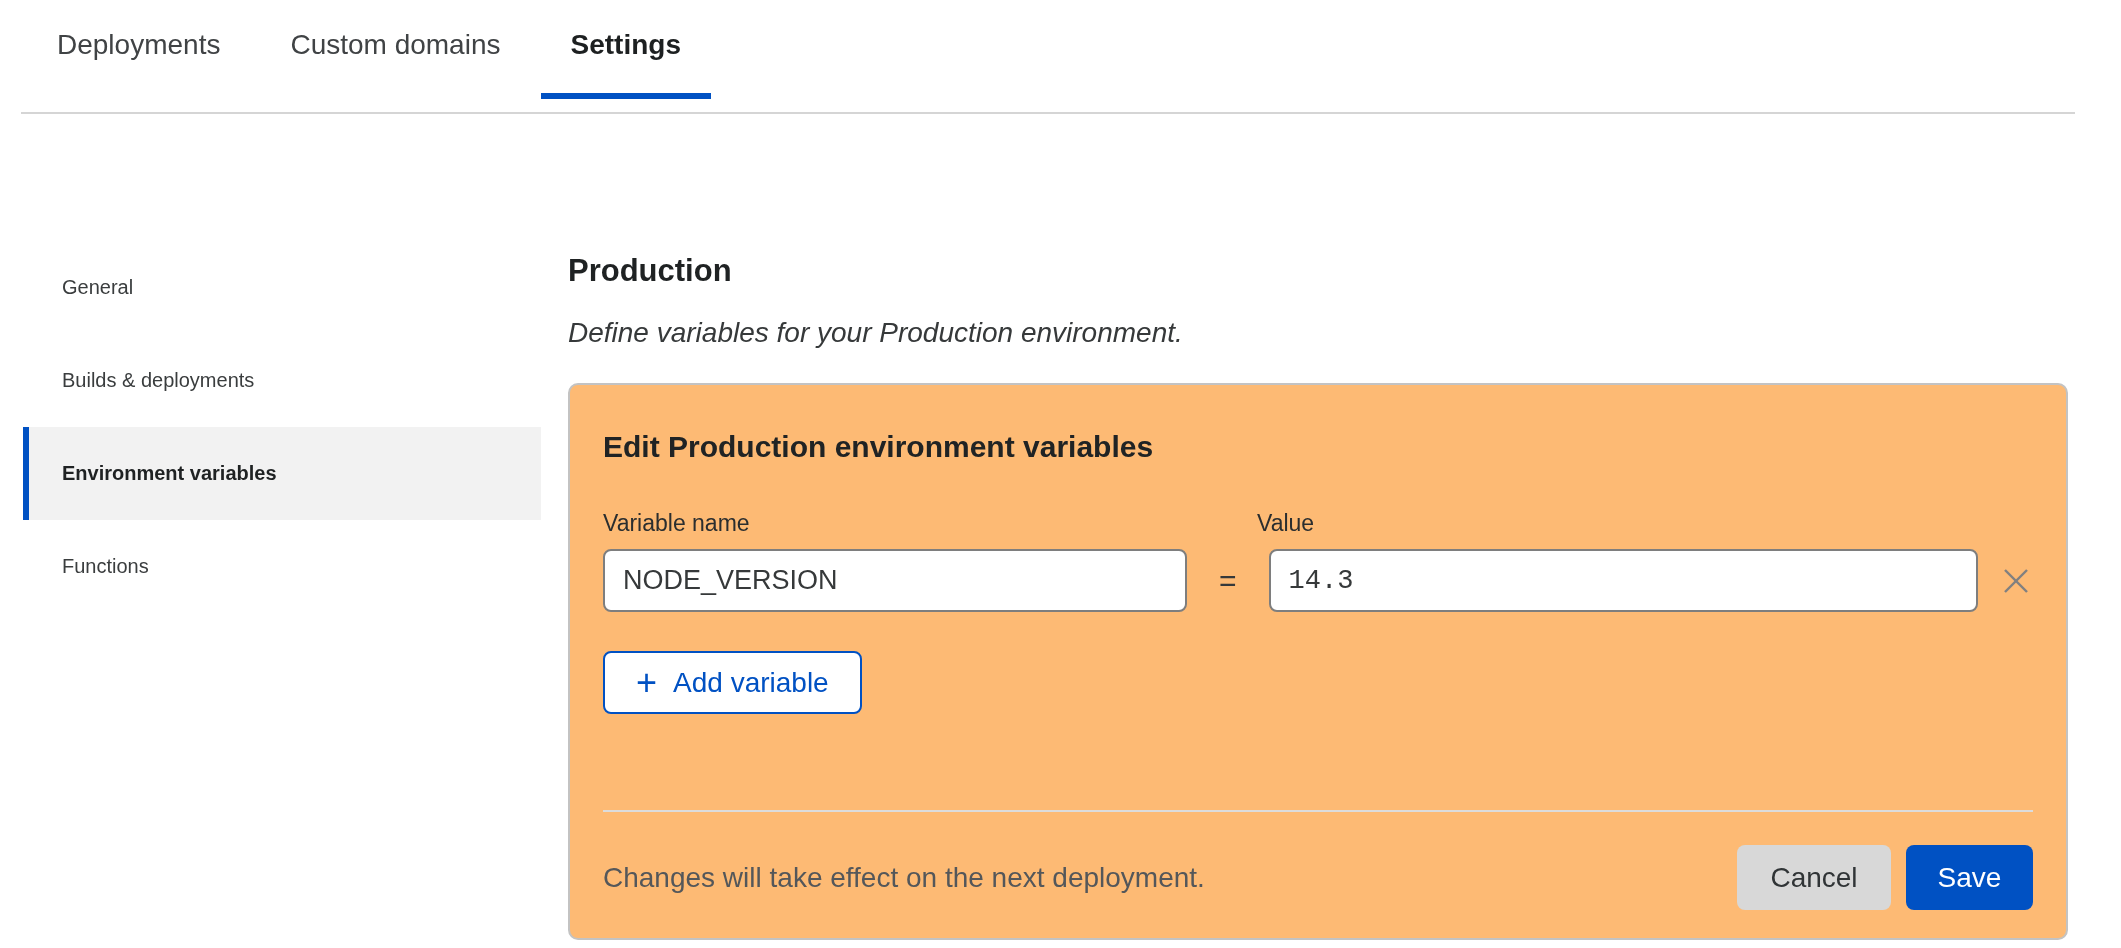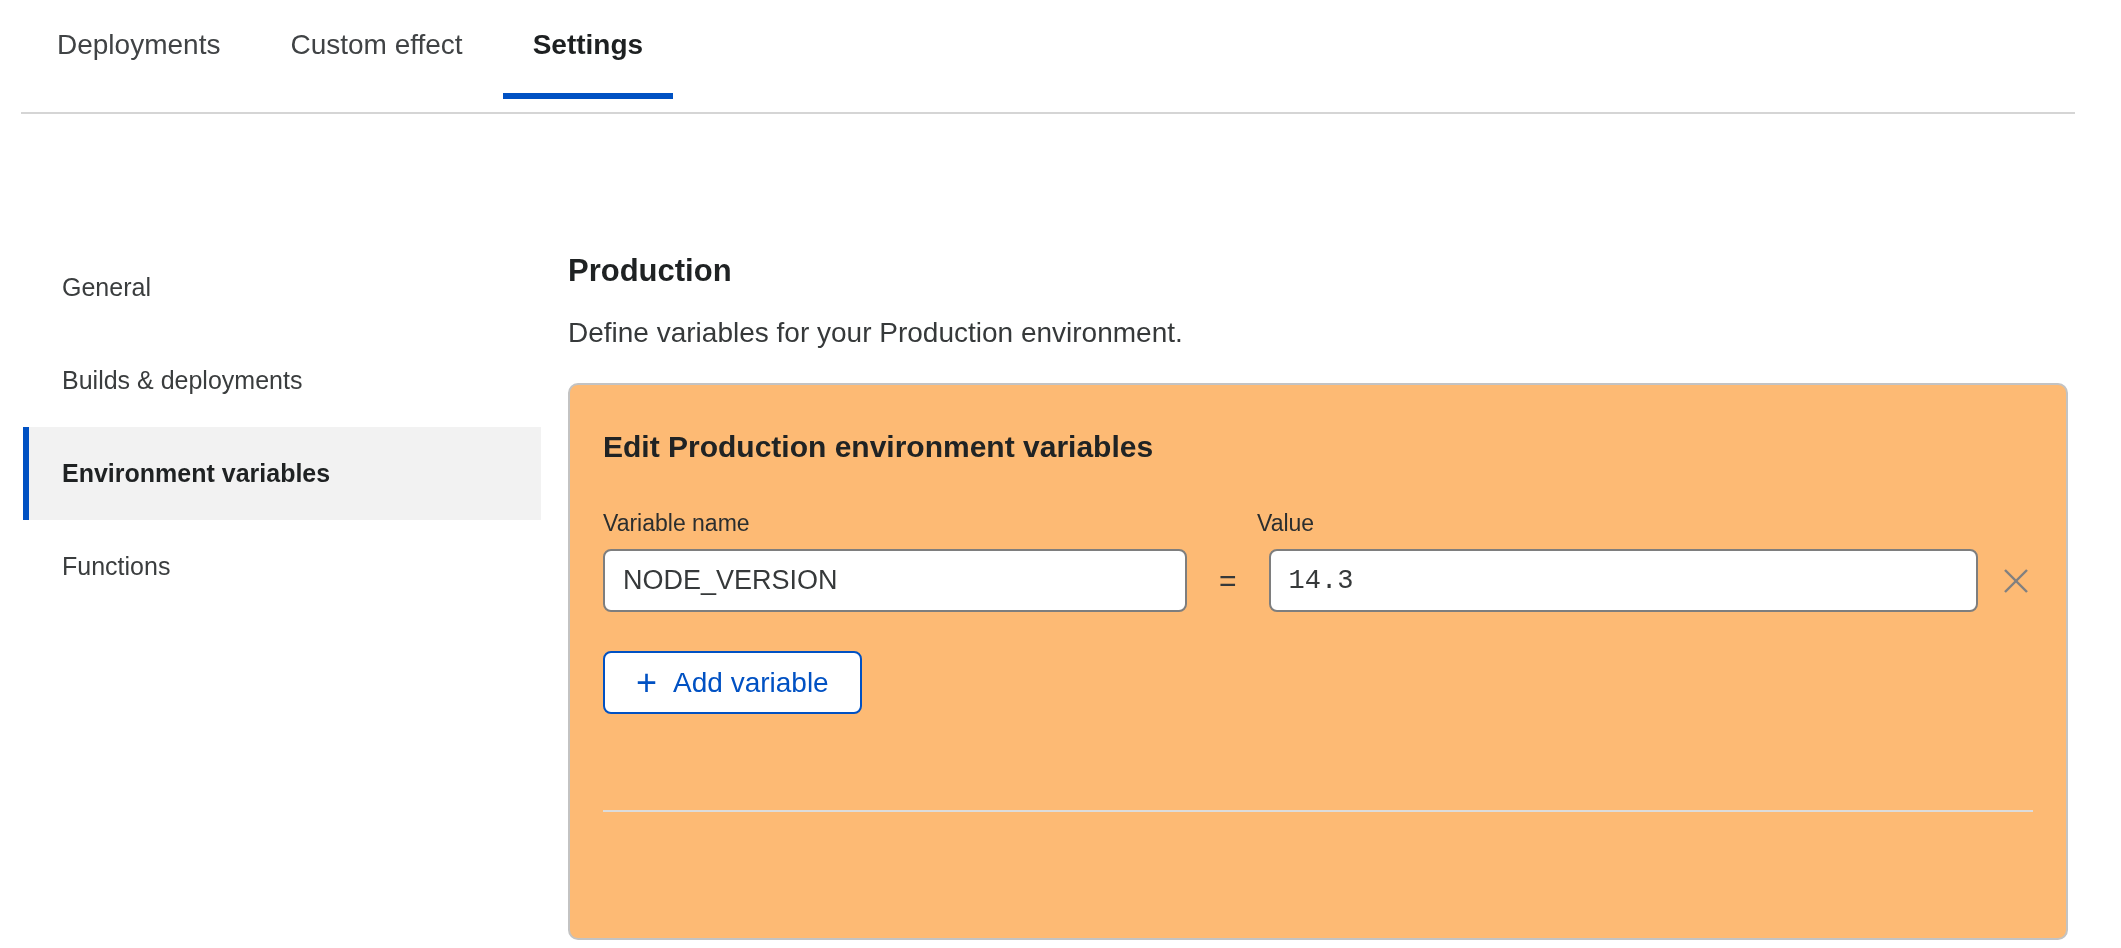--- a/index.html
+++ b/index.html
@@ -13,29 +13,29 @@
          font-size:28px; line-height:38px; color:#404345; cursor:pointer; }
   .tab.active { color:#1d2021; font-weight:bold; }
   .tab-underline { position:absolute; left:0; right:0; bottom:-2px; height:6px;
                    background:#0051c3; }
 
   
   .content { display:flex; margin:127px 0 0 29px; }
 
   .sidebar { width:512px; flex:0 0 512px; }
   .side-item { height:93px; display:flex; align-items:center; padding-left:33px;
-               font-size:25px; color:#3a3d3e; cursor:pointer; }
+               font-size:20px; color:#3a3d3e; cursor:pointer; }
   .side-item.active { background:#f2f2f2; border-left:6px solid #0051c3;
                       margin-left:-6px; padding-left:33px; font-weight:bold;
                       color:#1f2223; }
 
   .main { margin-left:27px; width:1552px; }
   .main-heading { margin-top:10px; font-size:31px; font-weight:bold; color:#1f2223;
                   line-height:40px; }
-  .main-desc { margin-top:24px; font-size:28px; line-height:36px; color:#36393a; }
+  .main-desc { margin-top:24px; font-size:28px; line-height:36px; color:#36393a;font-style:italic; }
 
   
   .card { margin-top:32px; width:1500px; height:557px; border:2px solid #c3c3c3;
           border-radius:10px; padding:42px 33px 30px 33px; background:#fdba74; }
   .card-title { font-size:30px; font-weight:bold; color:#202324; line-height:40px; }
 
   .labels-row { display:flex; margin-top:42px; }
   .field-label { font-size:23px; font-weight:normal; color:#2b2e2f; line-height:28px; }
   .label-name { width:654px; }
 
@@ -65,21 +65,21 @@
   .btn-save { margin-left:15px; width:127px; background:#0051c3; color:#ffffff; }
 </style>
 </head>
 <body>
 
 <nav class="tabbar">
   <div class="tab">
     <span>Deployments</span>
   </div>
   <div class="tab">
-    <span>Custom effect</span>
+    <span>Custom domains</span>
   </div>
   <div class="tab active">
     <span>Settings</span>
     <div class="tab-underline"></div>
   </div>
 </nav>
 
 <div class="content">
 
   <aside class="sidebar">
@@ -121,16 +121,21 @@
         </button>
       </div>
 
       <button class="add-btn">
         <span class="plus">+</span>
         <span>Add variable</span>
       </button>
 
       <hr class="divider">
 
+      <div class="footer">
+        <span class="footer-note">Changes will take effect on the next deployment.</span>
+        <button class="btn btn-cancel">Cancel</button>
+        <button class="btn btn-save">Save</button>
+      </div>
     </div>
   </section>
 
 </div>
 
 </body></html>

